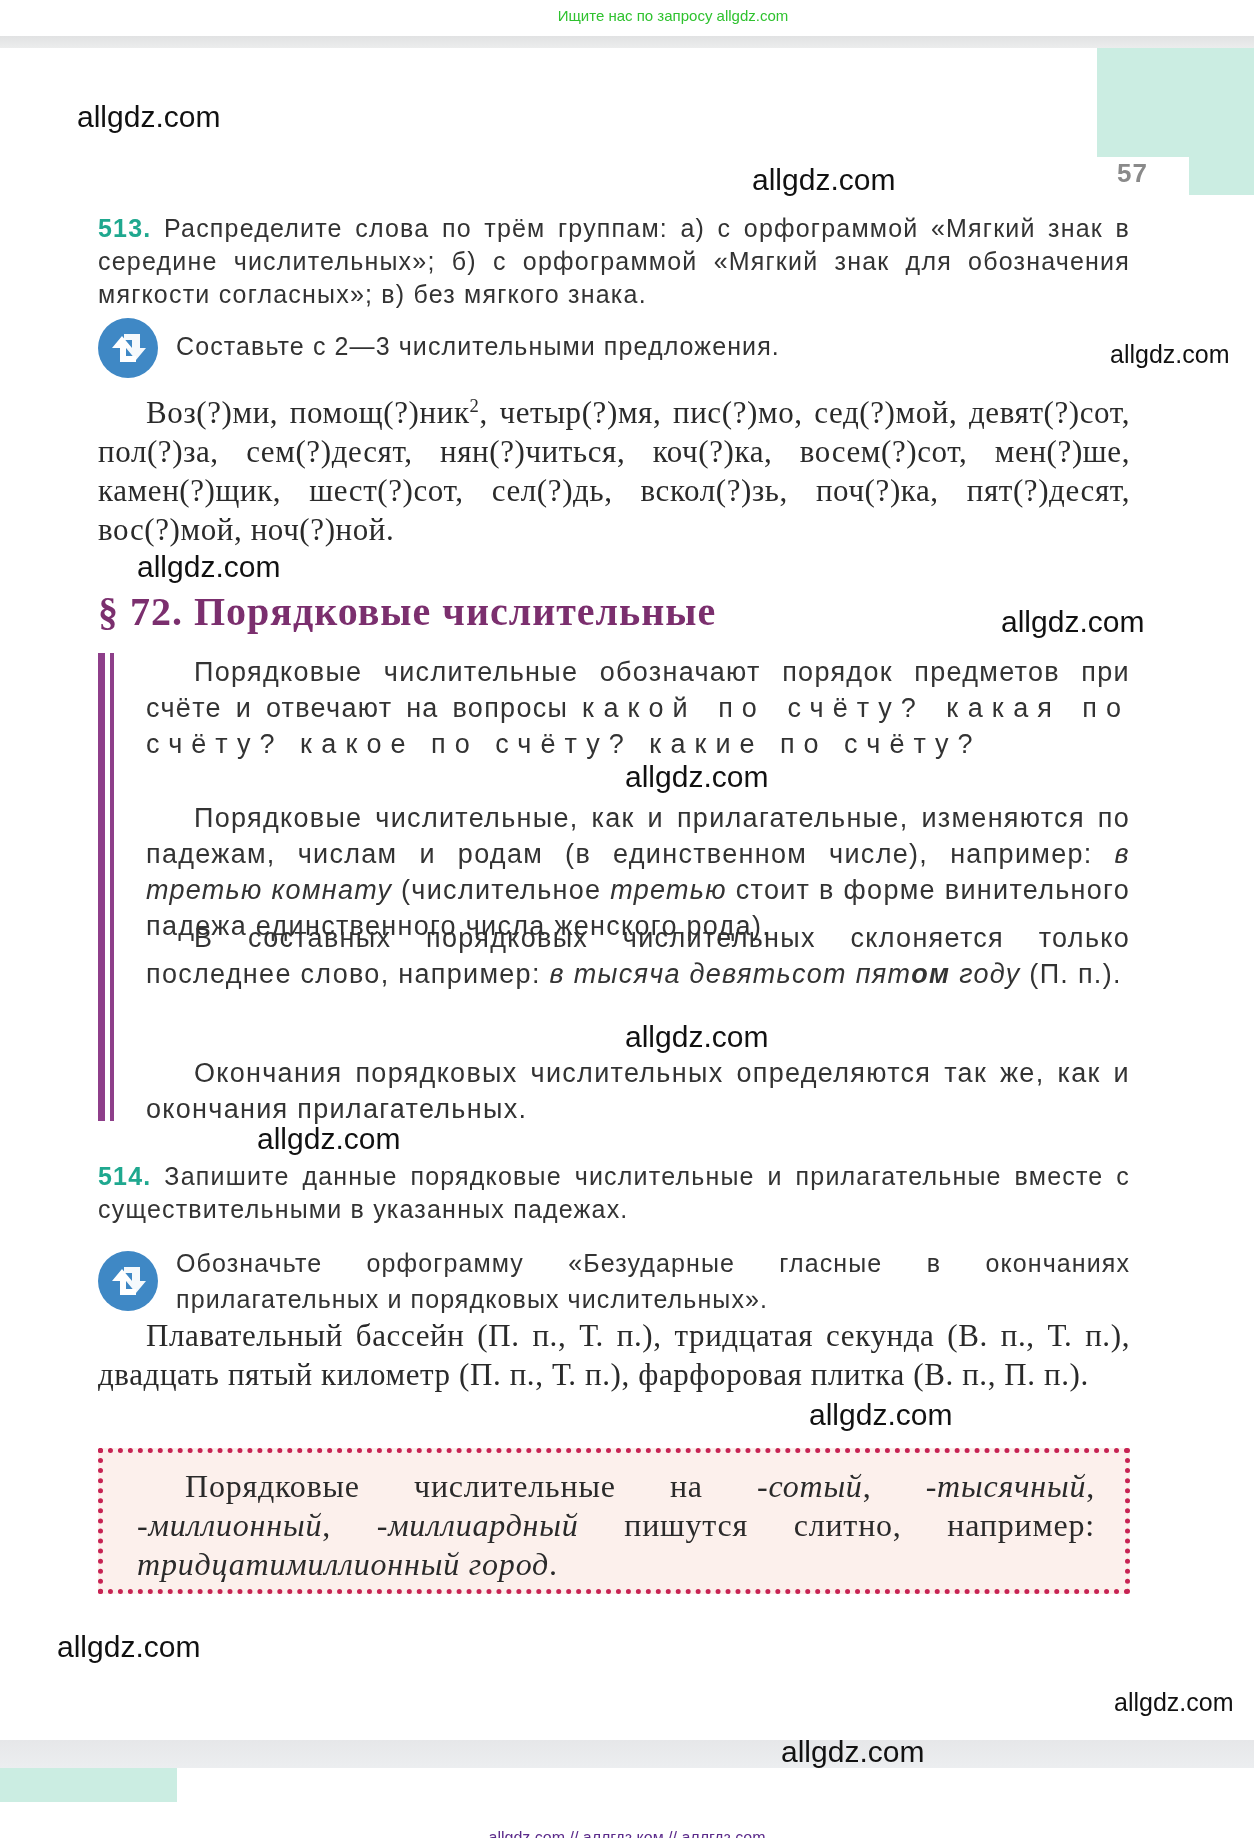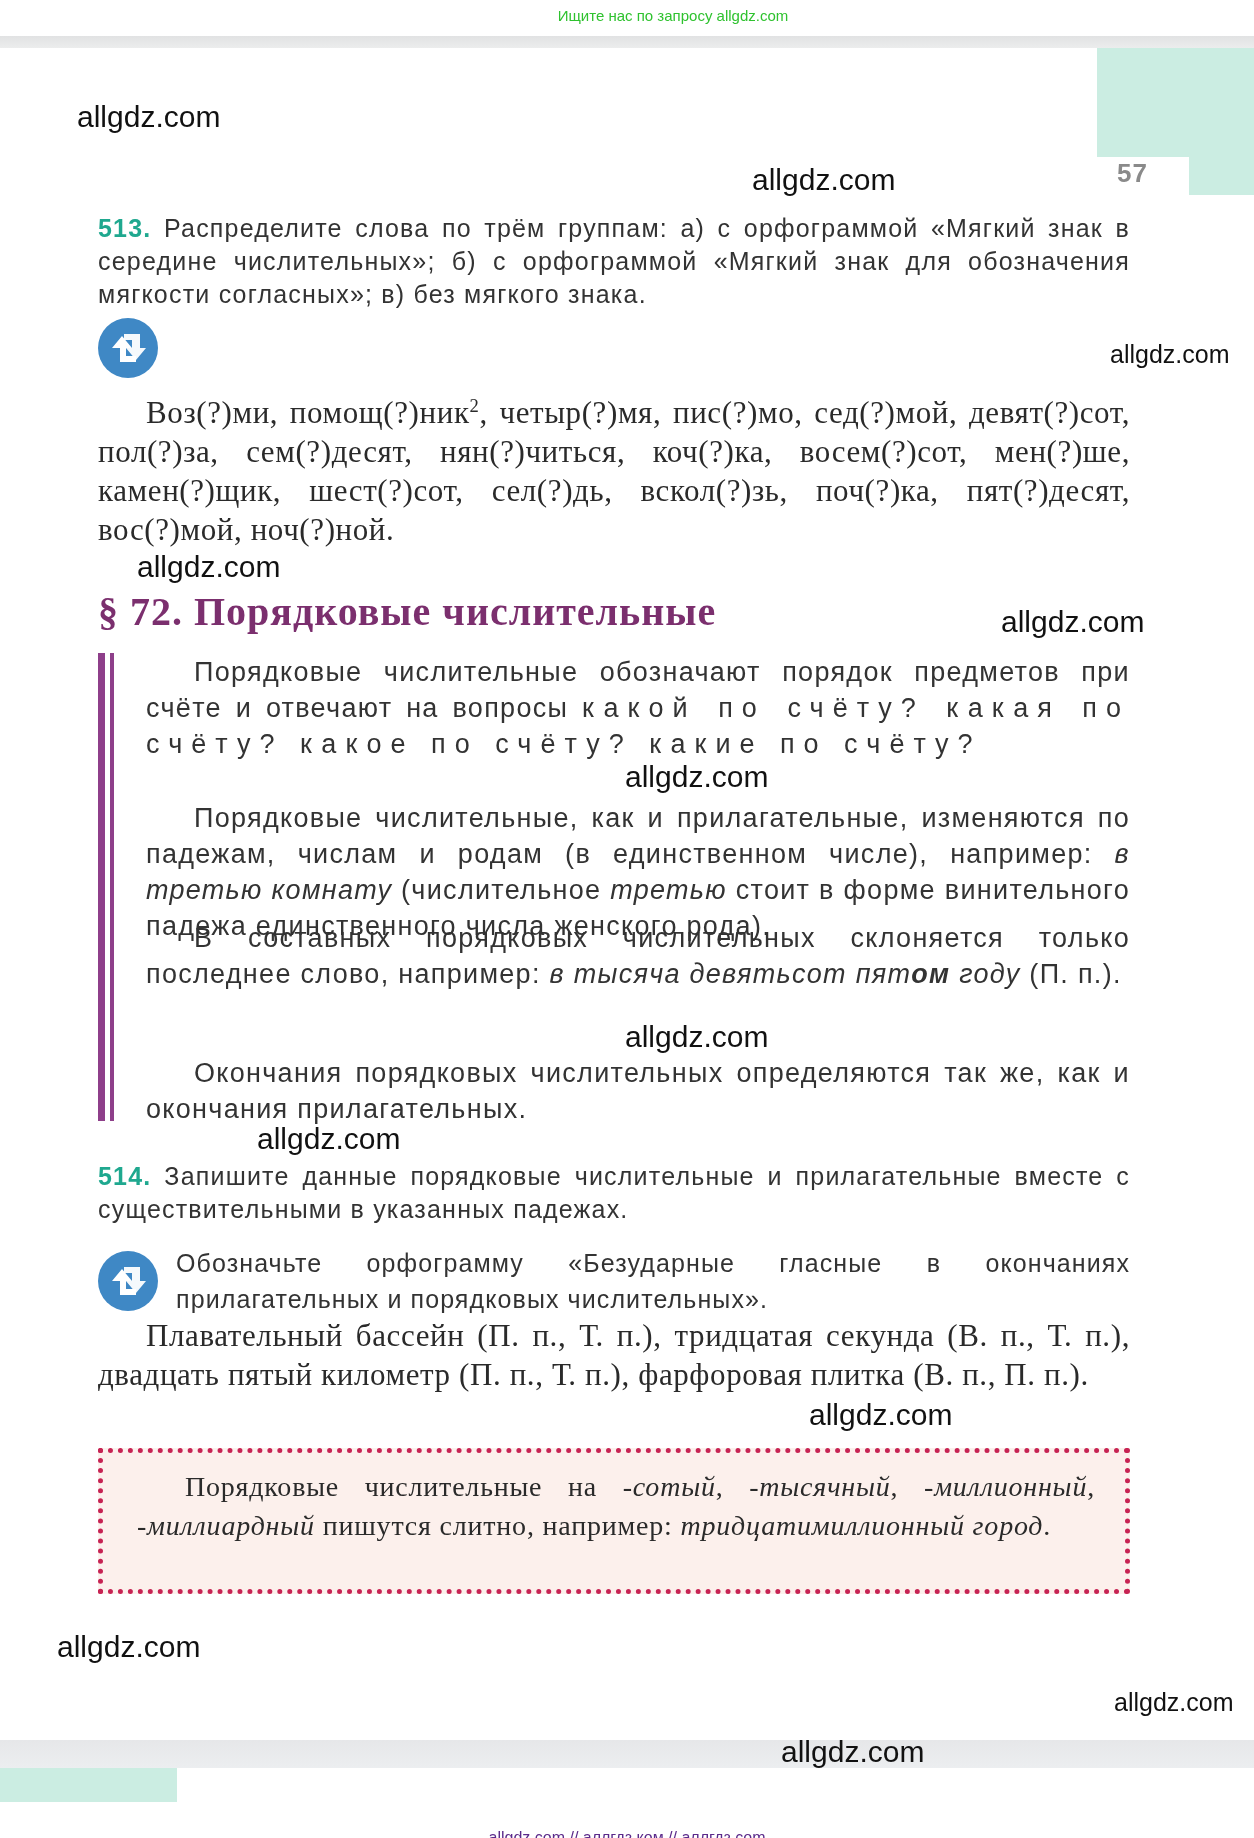--- a/index.html
+++ b/index.html
@@ -87,21 +87,21 @@
       position:absolute; left:146px; width:984px;
       font-size:27px; line-height:36px; color:#333; text-align:justify; letter-spacing:1.3px;
     }
     .spaced { letter-spacing:9px; }
     .it { font-style:italic; }
     .note-box {
       position:absolute; left:98px; top:1448px; width:1032px; height:146px;
       background:#fcf0ec; box-sizing:border-box;
       border:5px dotted #c72353;
       padding:14px 30px 0 34px;
-      font-family:"Liberation Serif", serif; font-size:28px; line-height:39px;
+      font-family:"Liberation Serif", serif; font-size:32px; line-height:39px;
       color:#2a2a2a; text-align:justify; letter-spacing:0.8px;
     }
     .note-box .it { font-style:italic; }
     sup { font-size:60%; }
   </style>
 </head>
 <body>
 
 <div class="top-banner">Ищите нас по запросу allgdz.com</div>
 <div class="gray-band-top"></div>
@@ -115,20 +115,21 @@
   <span>Распределите слова по трём группам: а) с орфограммой «Мягкий знак в середине числительных»; б) с орфограммой «Мягкий знак для обозначения мягкости согласных»; в) без мягкого знака.</span>
 </div>
 
 <div class="task-row" style="top:318px; width:1032px;">
   <div class="task-icon">
     <svg width="44" height="44" viewBox="0 0 44 44">
       <path d="M6 22 L16 10 L26 22 L20 22 L20 30 L30 30 L30 36 L14 36 L14 22 Z" fill="#fff"></path>
       <path d="M18 8 L34 8 L34 22 L40 22 L30 34 L20 22 L26 22 L26 14 L18 14 Z" fill="#fff" opacity="0.95"></path>
     </svg>
   </div>
+  <div class="task-text" style="margin-top:10px;">Составьте с 2—3 числительными предложения.</div>
 </div>
 
 <div class="serif-block indent" style="top:386px;"><span>Воз(?)ми, помощ(?)ник</span><sup>2</sup><span>, четыр(?)мя, пис(?)мо, сед(?)мой, девят(?)сот, пол(?)за, сем(?)десят, нян(?)читься, коч(?)ка, восем(?)сот, мен(?)ше, камен(?)щик, шест(?)сот, сел(?)дь, вскол(?)зь, поч(?)ка, пят(?)десят, вос(?)мой, ноч(?)ной.</span></div>
 
 <div class="section-title">§ 72. Порядковые числительные</div>
 <div class="rule-bars"></div>
 
 <div class="rule-text indent" style="top:654px;"><span>Порядковые числительные обозначают порядок предметов при счёте и отвечают на вопросы </span><span class="spaced">какой по счёту? какая по счёту? какое по счёту? какие по счёту?</span></div>
 
 <div class="rule-text indent" style="top:800px;"><span>Порядковые числительные, как и прилагательные, изменяются по падежам, числам и родам (в единственном числе), например: </span><span class="it">в третью комнату</span><span> (числительное </span><span class="it">третью</span><span> стоит в форме винительного падежа единственного числа женского рода).</span></div>

